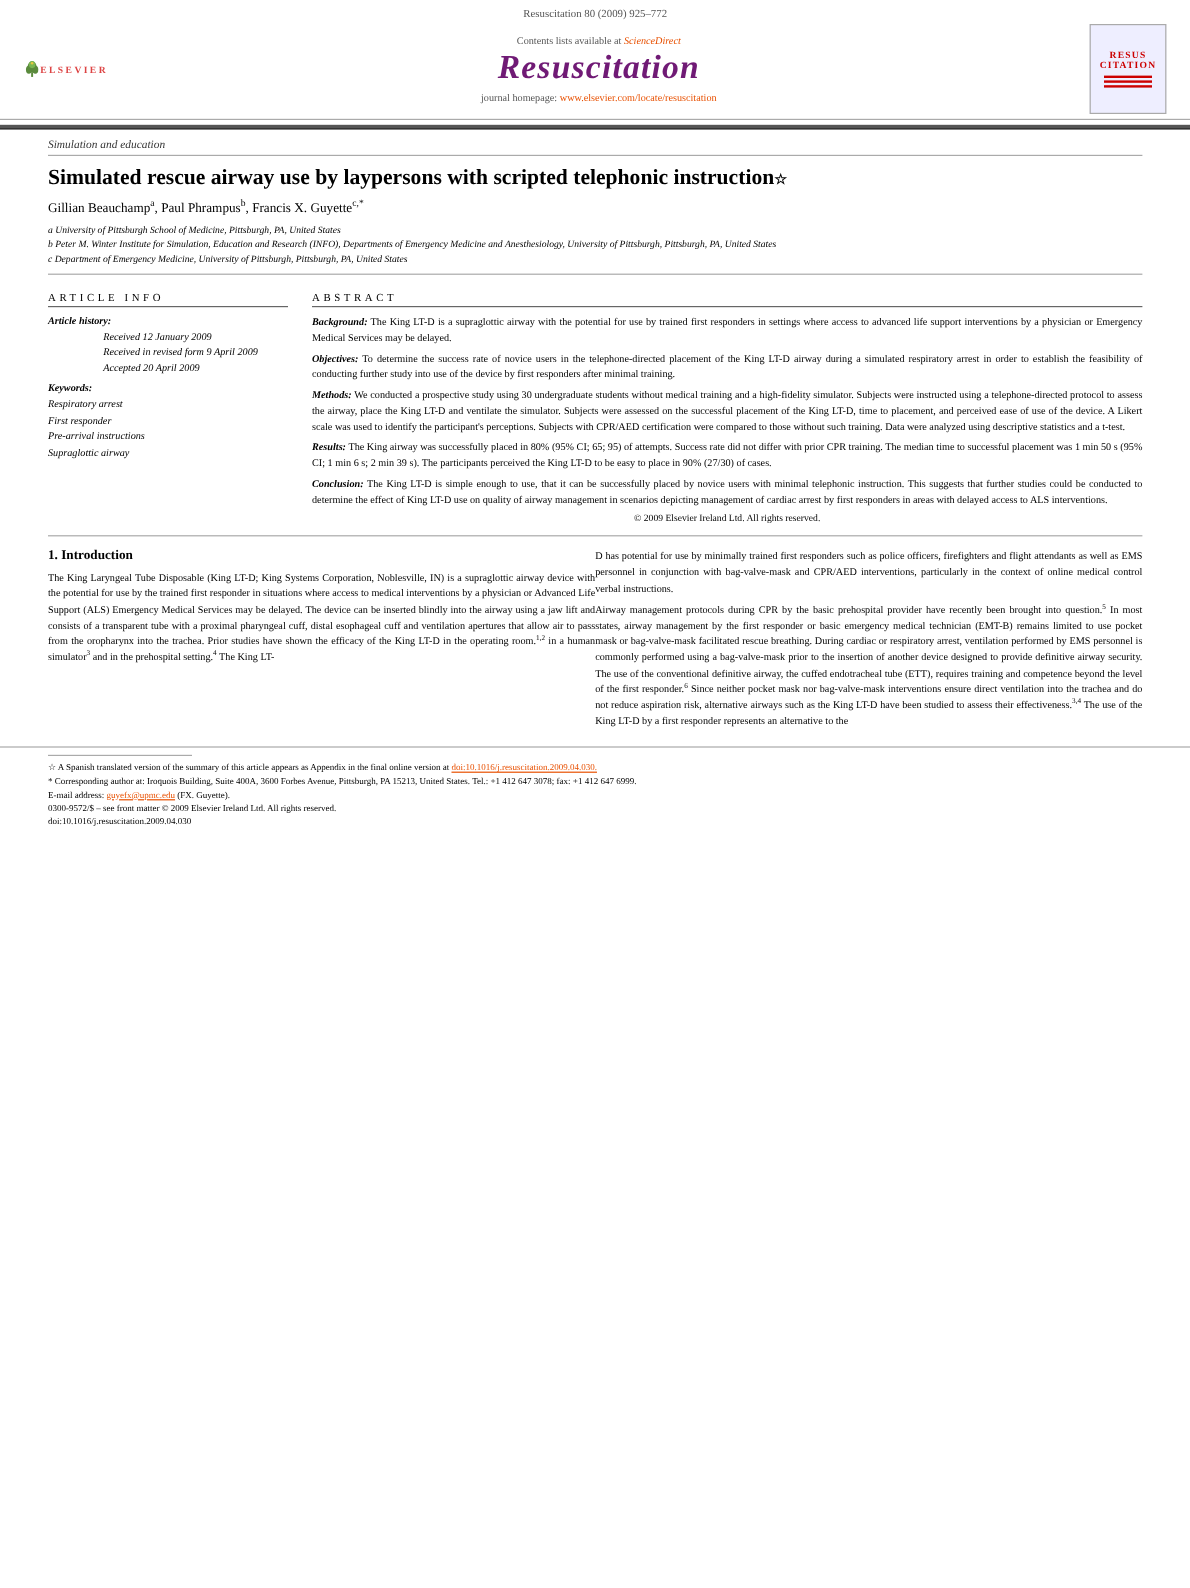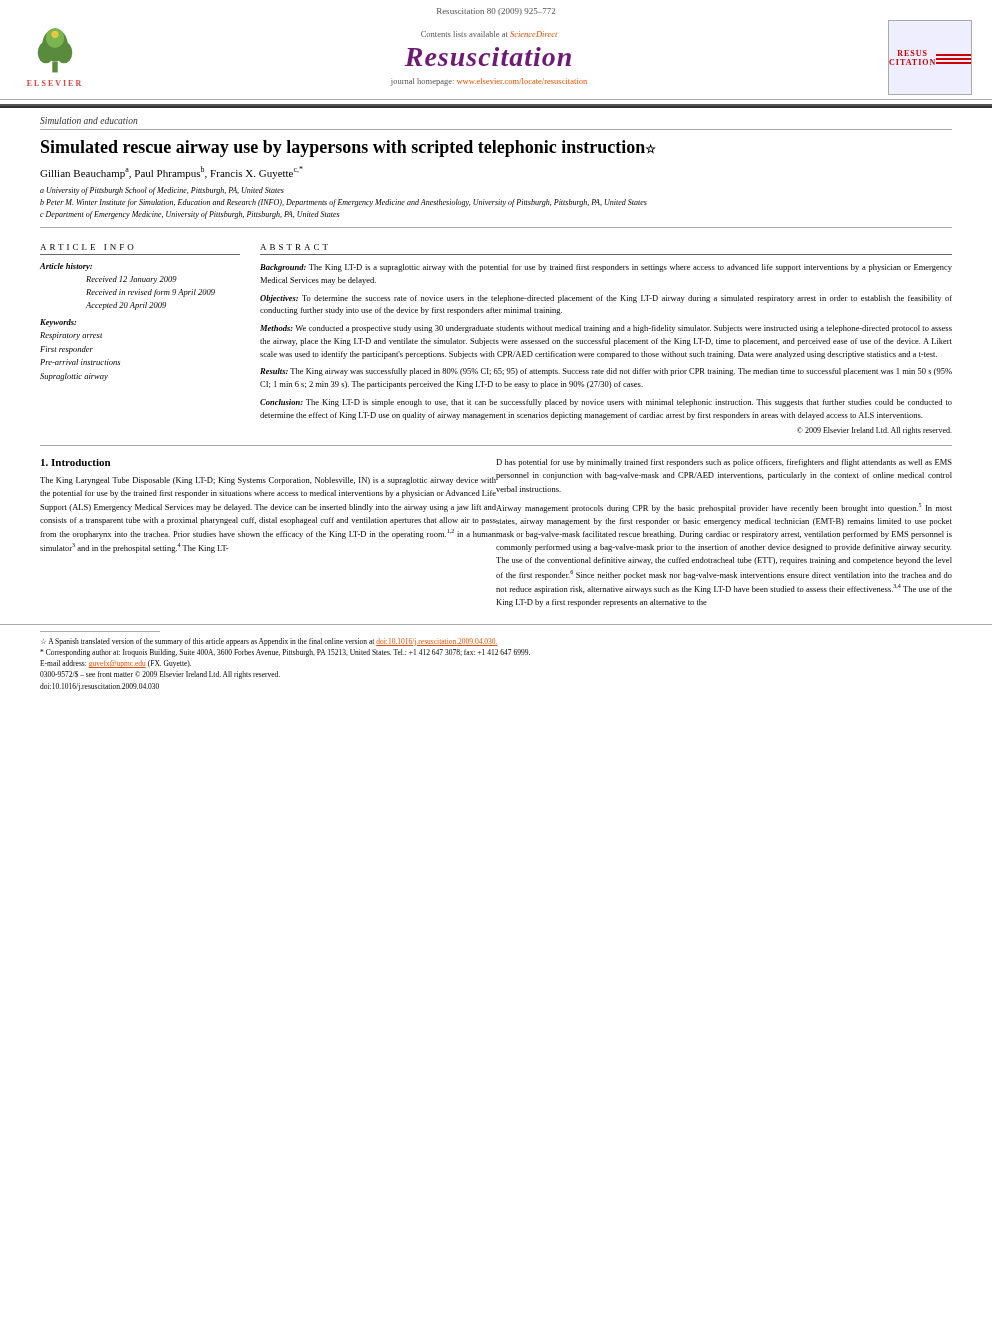--- a/index.html
+++ b/index.html
@@ -30,21 +30,21 @@
     }
     .journal-header-main {
       display: flex;
       align-items: center;
       justify-content: center;
       gap: 10px;
     }
     .elsevier-logo {
       width: 70px;
       display: flex;
-      flex-direction: column;
+      flex-direction: row;
       align-items: center;
     }
     .elsevier-tree {
       width: 50px;
       height: 50px;
     }
     .elsevier-text {
       font-size: 8px;
       color: #d44;
       font-weight: bold;
@@ -73,26 +73,26 @@
     }
     .journal-homepage {
       font-size: 8.5px;
       color: #555;
       margin-top: 3px;
     }
     .homepage-link {
       color: #e85000;
     }
     .journal-cover-img {
-      width: 84px;
+      width: 64px;
       height: 75px;
       border: 1px solid #aaa;
       background: #eef;
       display: flex;
-      flex-direction: row;
+      flex-direction: column;
       align-items: center;
       justify-content: center;
       font-size: 7px;
       color: #555;
       font-weight: bold;
     }
     .cover-title {
       font-size: 8px;
       font-weight: bold;
       color: #c00;
@@ -207,21 +207,21 @@
       line-height: 1.5;
       margin-bottom: 5px;
       text-align: justify;
     }
     .abstract-label {
       font-weight: bold;
       font-style: italic;
     }
     .copyright {
       font-size: 8px;
-      text-align: right;
+      text-align: center;
       margin-top: 4px;
     }
     
     .full-hr {
       border: none;
       border-top: 1px solid #aaa;
       margin: 10px 40px;
     }
     
     .body-section {

